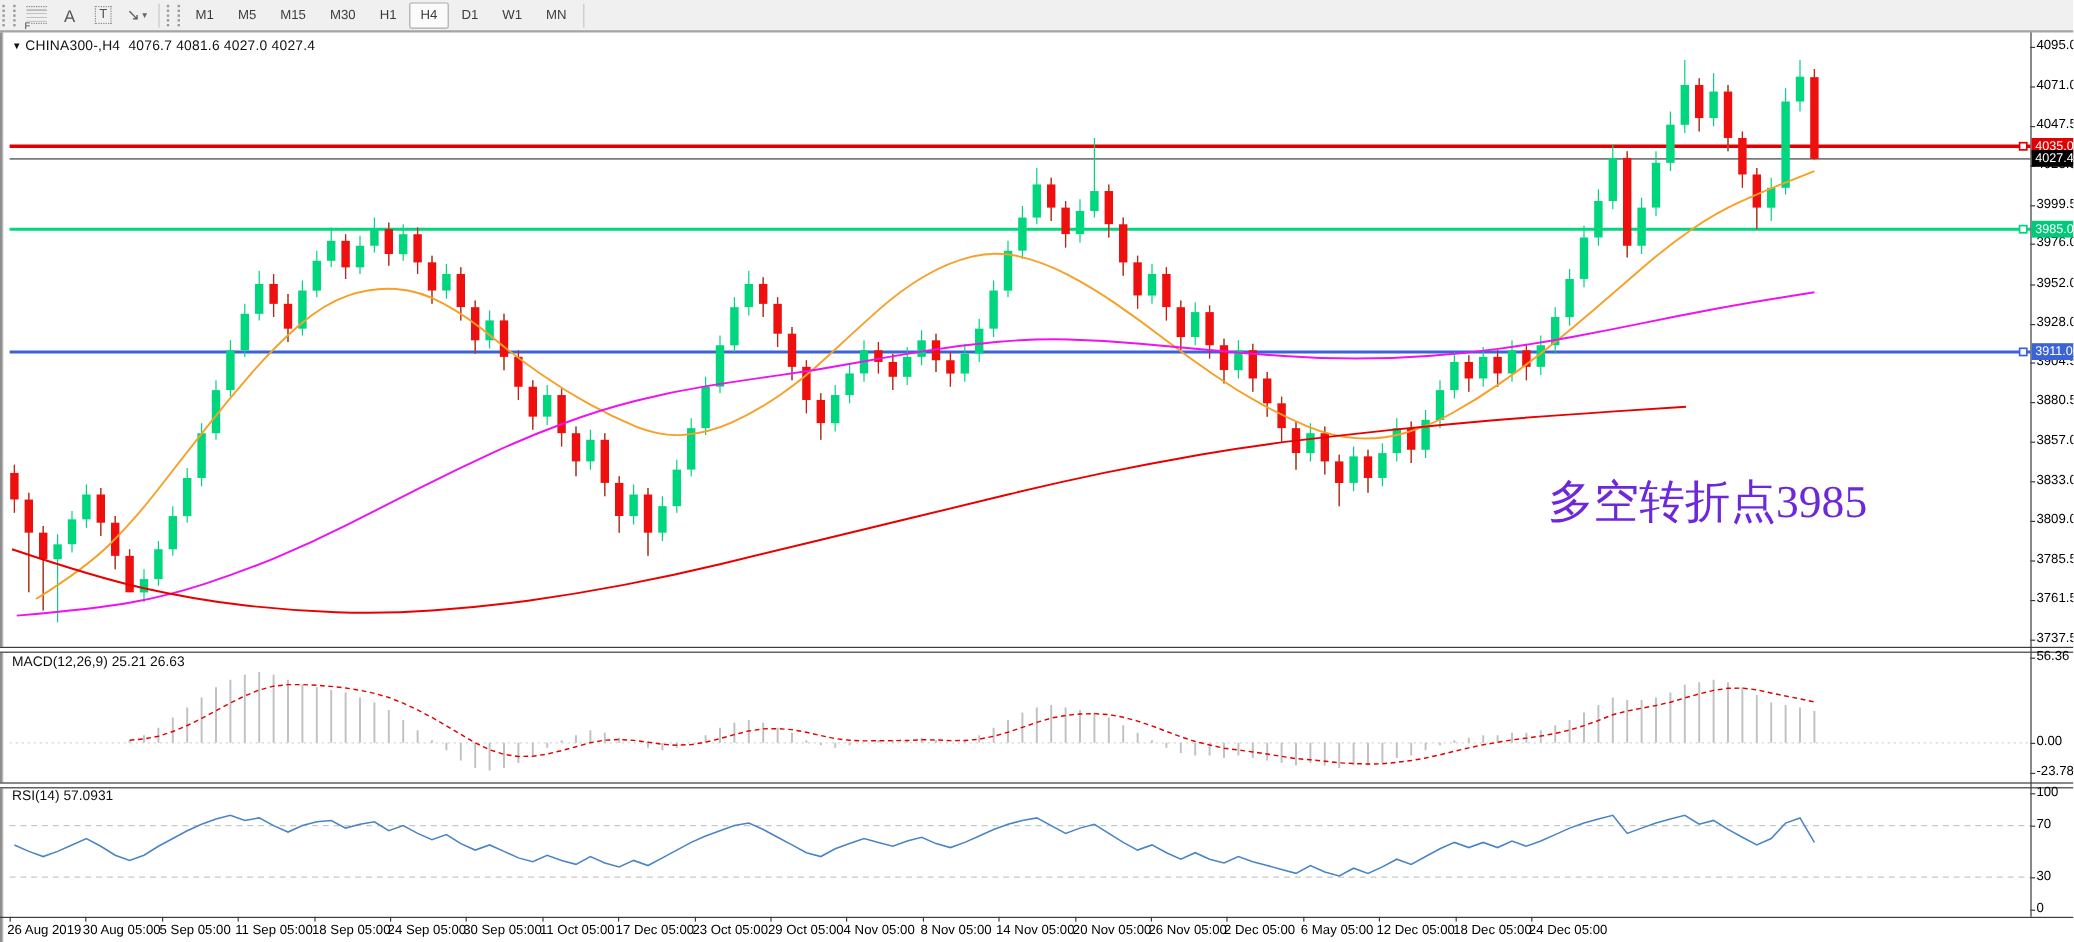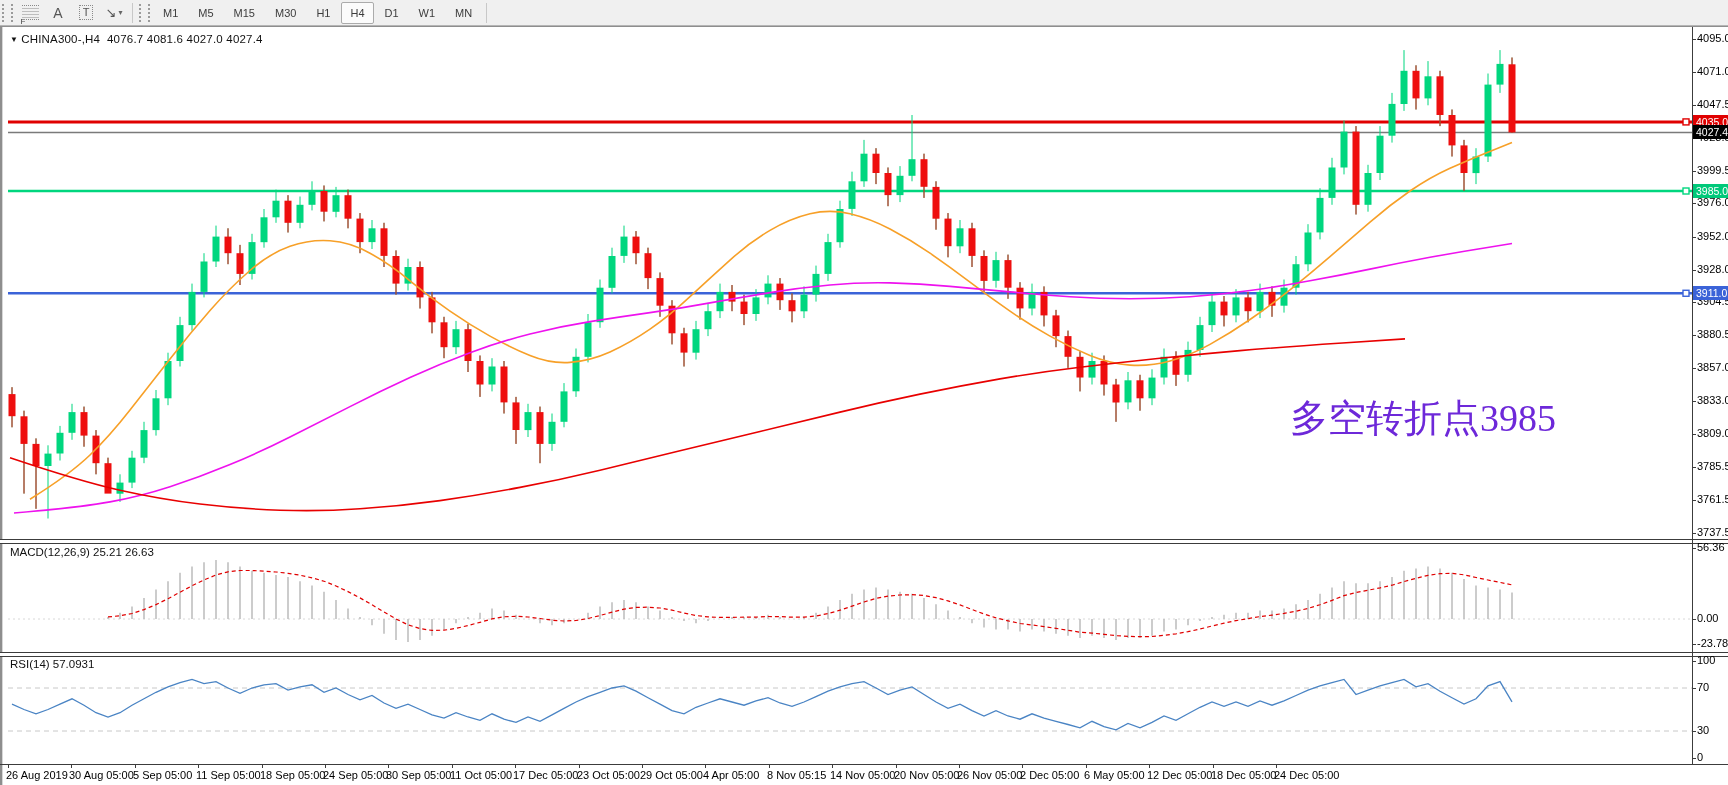--- a/index.html
+++ b/index.html
@@ -316,23 +316,23 @@
         <span class="date-label" style="left:386px">30 Sep 05:00</span>
         <span class="date-tick" style="left:452px"></span>
         <span class="date-label" style="left:450px">11 Oct 05:00</span>
         <span class="date-tick" style="left:515px"></span>
         <span class="date-label" style="left:513px">17 Dec 05:00</span>
         <span class="date-tick" style="left:579px"></span>
         <span class="date-label" style="left:577px">23 Oct 05:00</span>
         <span class="date-tick" style="left:642px"></span>
         <span class="date-label" style="left:640px">29 Oct 05:00</span>
         <span class="date-tick" style="left:705px"></span>
-        <span class="date-label" style="left:703px">4 Apr 05:00</span>
+        <span class="date-label" style="left:703px">4 Nov 05:00</span>
         <span class="date-tick" style="left:769px"></span>
-        <span class="date-label" style="left:767px">8 Nov 05:15</span>
+        <span class="date-label" style="left:767px">8 Nov 05:00</span>
         <span class="date-tick" style="left:832px"></span>
         <span class="date-label" style="left:830px">14 Nov 05:00</span>
         <span class="date-tick" style="left:896px"></span>
         <span class="date-label" style="left:894px">20 Nov 05:00</span>
         <span class="date-tick" style="left:959px"></span>
         <span class="date-label" style="left:957px">26 Nov 05:00</span>
         <span class="date-tick" style="left:1022px"></span>
         <span class="date-label" style="left:1020px">2 Dec 05:00</span>
         <span class="date-tick" style="left:1086px"></span>
         <span class="date-label" style="left:1084px">6 May 05:00</span>

